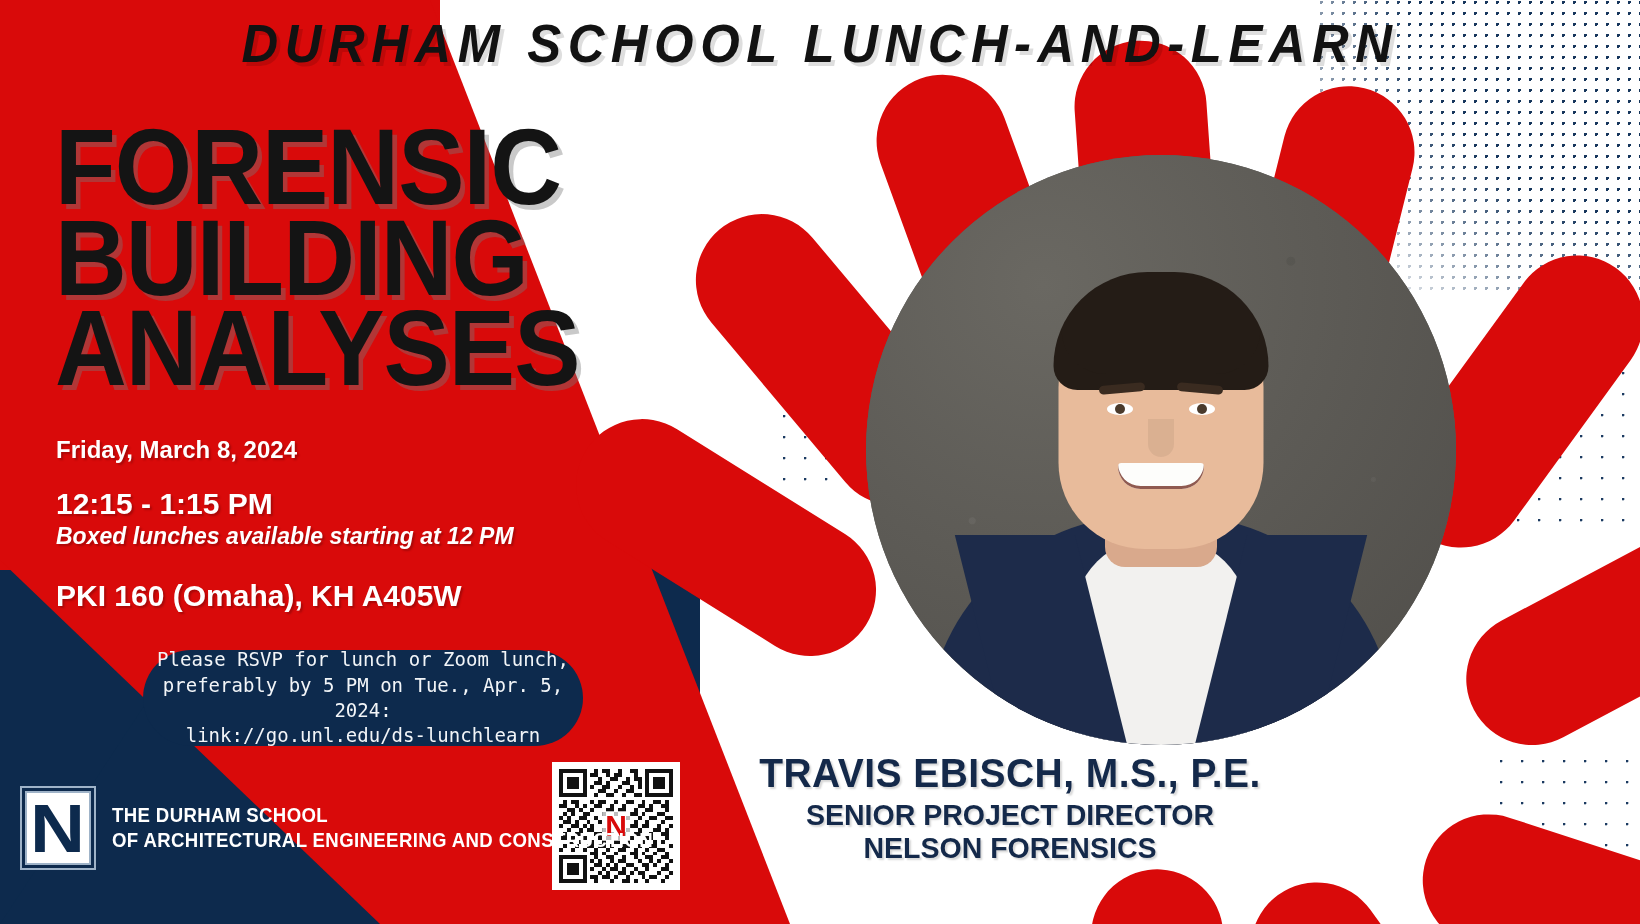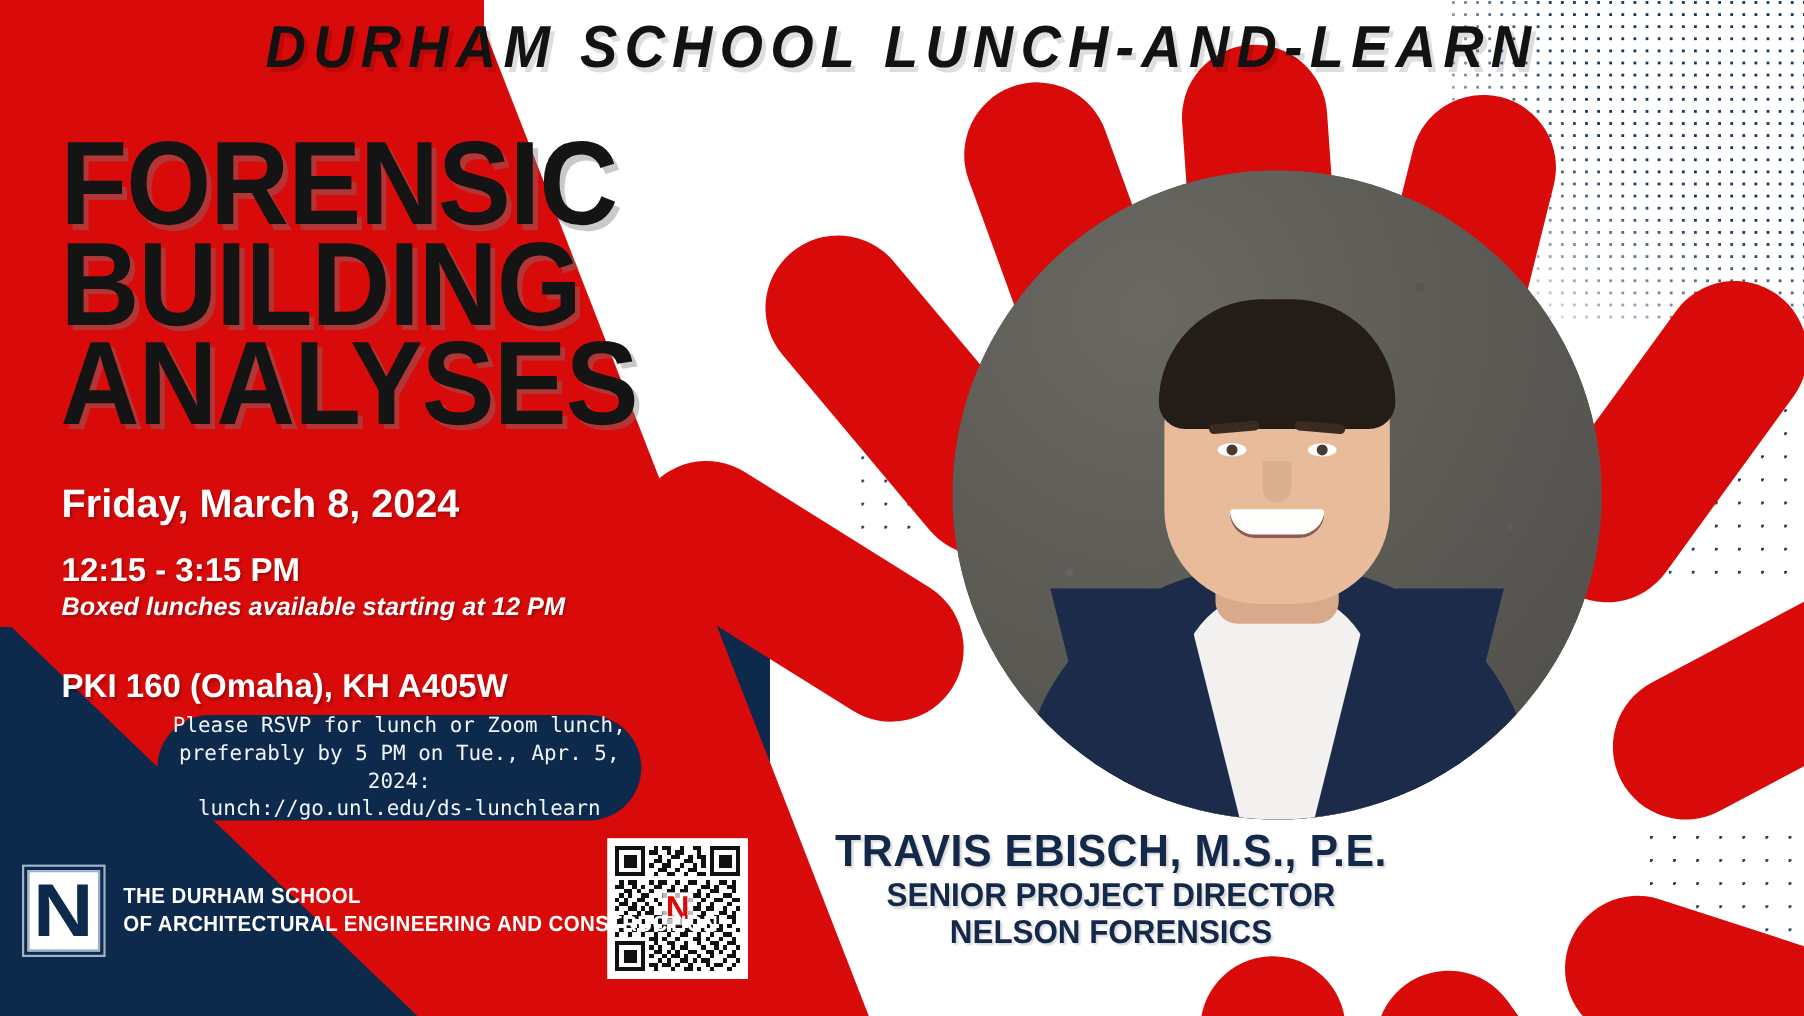--- a/index.html
+++ b/index.html
@@ -149,33 +149,33 @@
     text-shadow:5px 5px 0 rgba(120,120,120,.40);
     transform:scaleX(.92);
     transform-origin:left top;
     white-space:nowrap;
   }
   .headline div { display:block; }
 
   
   .details { position:absolute; left:56px; top:435px; width:530px; color:#fff; }
   .det-date {
-    font-size:36px; font-weight:bold; line-height:1.25;
+    font-size:24px; font-weight:bold; line-height:1.25;
     text-shadow:2px 2px 2px rgba(0,0,0,.22);
   }
   .det-time {
     margin-top:22px; font-size:30px; font-weight:bold;
     text-shadow:2px 2px 2px rgba(0,0,0,.22);
   }
   .det-sub {
     font-size:23px; font-weight:bold; font-style:italic; margin-top:2px;
     text-shadow:2px 2px 2px rgba(0,0,0,.22);
   }
   .det-loc {
-    margin-top:40px; font-size:30px; font-weight:bold; line-height:1.3;
+    margin-top:26px; font-size:30px; font-weight:bold; line-height:1.3;
     text-shadow:2px 2px 2px rgba(0,0,0,.22);
   }
 
   
   .rsvp {
     position:absolute; left:143px; top:650px; width:440px; height:96px;
     background:#0d2a4d; border-radius:52px;
     display:flex; align-items:center; justify-content:center;
     text-align:center;
     font-family:"DejaVu Sans Mono","Liberation Mono", monospace;
@@ -283,32 +283,32 @@
   <div class="header-title">DURHAM SCHOOL LUNCH-AND-LEARN</div>
 
   <div class="headline">
     <div>FORENSIC</div>
     <div>BUILDING</div>
     <div>ANALYSES</div>
   </div>
 
   <div class="details">
     <div class="det-date">Friday, March 8, 2024</div>
-    <div class="det-time">12:15 - 3:15 PM</div>
+    <div class="det-time">12:15 - 1:15 PM</div>
     <div class="det-sub">Boxed lunches available starting at 12 PM</div>
     <div class="det-loc">
       <span>PKI 160 (Omaha), KH A405W</span><br>
     </div>
   </div>
 
   <div class="rsvp">
     <div>
       <span class="rsvp-line">Please RSVP for lunch or Zoom lunch,</span>
       <span class="rsvp-line">preferably by 5 PM on Tue., Apr. 5, 2024:</span>
-      <span class="rsvp-line">lunch://go.unl.edu/ds-lunchlearn</span>
+      <span class="rsvp-line">link://go.unl.edu/ds-lunchlearn</span>
     </div>
   </div>
 
   <div class="qr">
     <div class="qr-inner">
       <svg width="100%" height="100%" viewBox="0 0 29 29" shape-rendering="crispEdges">
         <rect width="29" height="29" fill="#fff"></rect>
         <g fill="#111">
           <rect x="0" y="0" width="7" height="1"></rect>
             <rect x="0" y="6" width="7" height="1"></rect>

